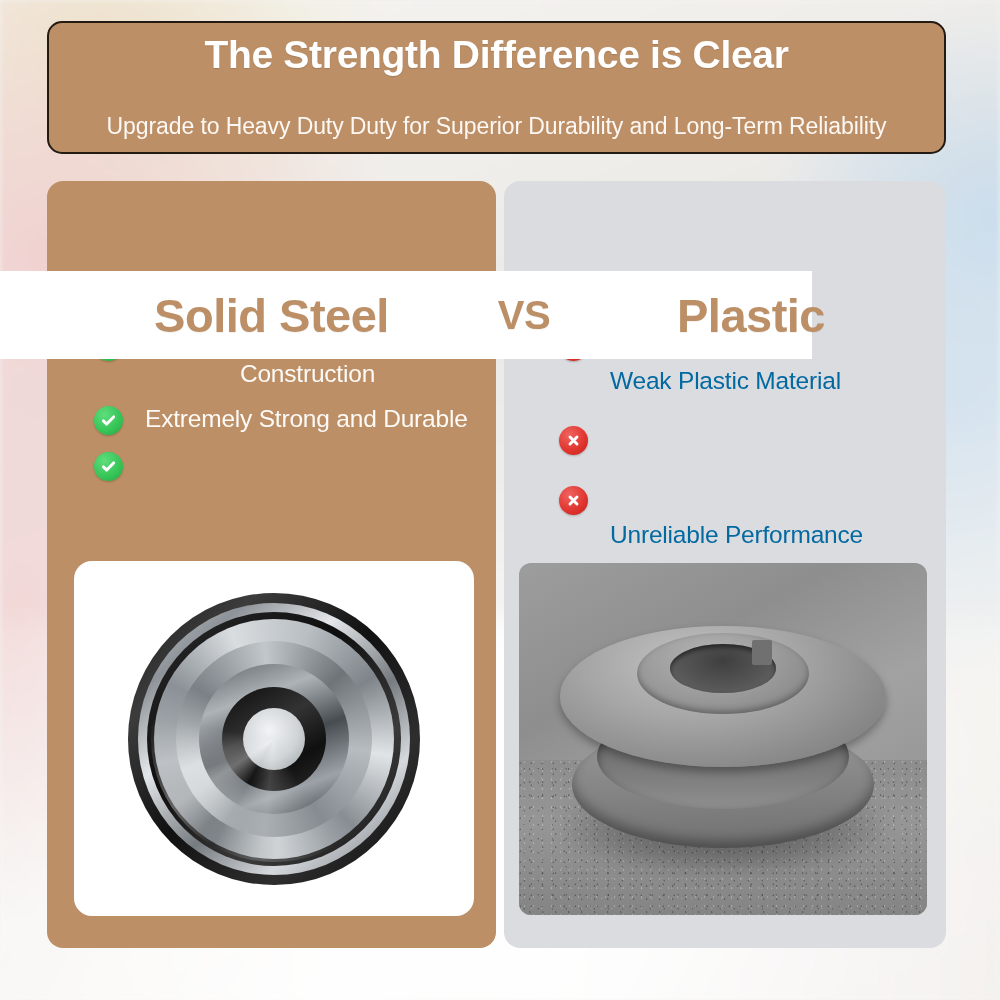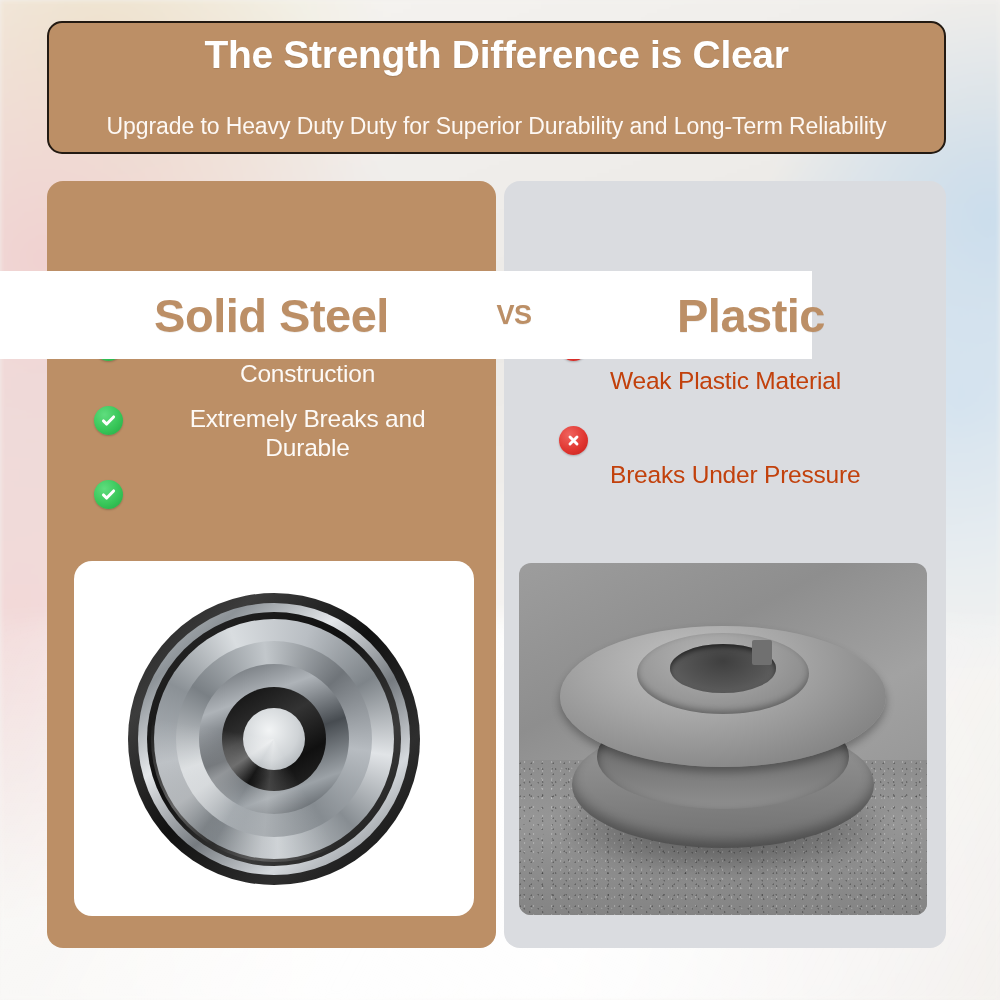--- a/index.html
+++ b/index.html
@@ -103,21 +103,21 @@
   .title-cell {
     display: flex;
     align-items: center;
     justify-content: center;
     color: #bc8f66;
     font-weight: 700;
     letter-spacing: -0.5px;
     text-shadow: 0 1px 0 rgba(0,0,0,0.06);
   }
   .title-steel   { position: absolute; left: 47px;  width: 449px; height: 100%; font-size: 47px; }
-  .title-vs      { position: absolute; left: 444px; width: 140px; height: 100%; font-size: 27px; }
+  .title-vs      { position: absolute; left: 454px; width: 140px; height: 100%; font-size: 40px; }
   .title-plastic { position: absolute; left: 530px; width: 442px; height: 100%; font-size: 47px; }
 
   
   .features {
     position: absolute;
     top: 311px;
     z-index: 3;
   }
   .features-left  { left: 47px;  width: 449px; padding: 18px 26px 0 47px; }
   .features-right { left: 504px; width: 442px; padding: 18px 22px 0 55px; }
@@ -145,21 +145,21 @@
   .badge-no { background: radial-gradient(circle at 36% 30%, #f0645f 0%, #e0352f 58%, #c21f1c 100%); }
   .badge svg { display: block; }
 
   .feature-text {
     font-size: 24.5px;
     line-height: 1.2;
     letter-spacing: -0.2px;
     padding-top: 1px;
   }
   .features-left  .feature-text { color: #fdfaf7; }
-  .features-right .feature-text { color: #c2410c; margin-top: 36px; }
+  .features-right .feature-text { color: #0369a1; margin-top: 36px; }
 
   
   .photo-card {
     position: absolute;
     overflow: hidden;
   }
   .photo-left {
     left: 74px; top: 561px;
     width: 400px; height: 355px;
     background: #ffffff;
@@ -319,21 +319,21 @@
       </div>
       <div class="feature-text">Heavy Duty Steel Construction</div>
     </div>
 
     <div class="feature">
       <div class="badge badge-ok">
         <svg width="17" height="17" viewBox="0 0 17 17" aria-hidden="true">
           <path d="M3.4 8.9 L6.7 12.1 L13.6 4.9" fill="none" stroke="#ffffff" stroke-width="2.9" stroke-linecap="round" stroke-linejoin="round"></path>
         </svg>
       </div>
-      <div class="feature-text">Extremely Breaks and Durable</div>
+      <div class="feature-text">Extremely Strong and Durable</div>
     </div>
 
     <div class="feature">
       <div class="badge badge-ok">
         <svg width="17" height="17" viewBox="0 0 17 17" aria-hidden="true">
           <path d="M3.4 8.9 L6.7 12.1 L13.6 4.9" fill="none" stroke="#ffffff" stroke-width="2.9" stroke-linecap="round" stroke-linejoin="round"></path>
         </svg>
       </div>
     </div>
 
@@ -349,23 +349,30 @@
       </div>
       <div class="feature-text">Weak Plastic Material</div>
     </div>
 
     <div class="feature">
       <div class="badge badge-no">
         <svg width="15" height="15" viewBox="0 0 15 15" aria-hidden="true">
           <path d="M4 4 L11 11 M11 4 L4 11" fill="none" stroke="#ffffff" stroke-width="2.9" stroke-linecap="round"></path>
         </svg>
       </div>
-      <div class="feature-text">Breaks Under Pressure</div>
-    </div>
-
+    </div>
+
+    <div class="feature">
+      <div class="badge badge-no">
+        <svg width="15" height="15" viewBox="0 0 15 15" aria-hidden="true">
+          <path d="M4 4 L11 11 M11 4 L4 11" fill="none" stroke="#ffffff" stroke-width="2.9" stroke-linecap="round"></path>
+        </svg>
+      </div>
+      <div class="feature-text">Unreliable Performance</div>
+    </div>
 
   </div>
 
   <div class="photo-card photo-left">
     <div class="photo-inner">
       <div class="steel-wrap">
         <div class="ring r1"></div>
         <div class="ring r2"></div>
         <div class="ring r3"></div>
         <div class="ring r4"></div>

